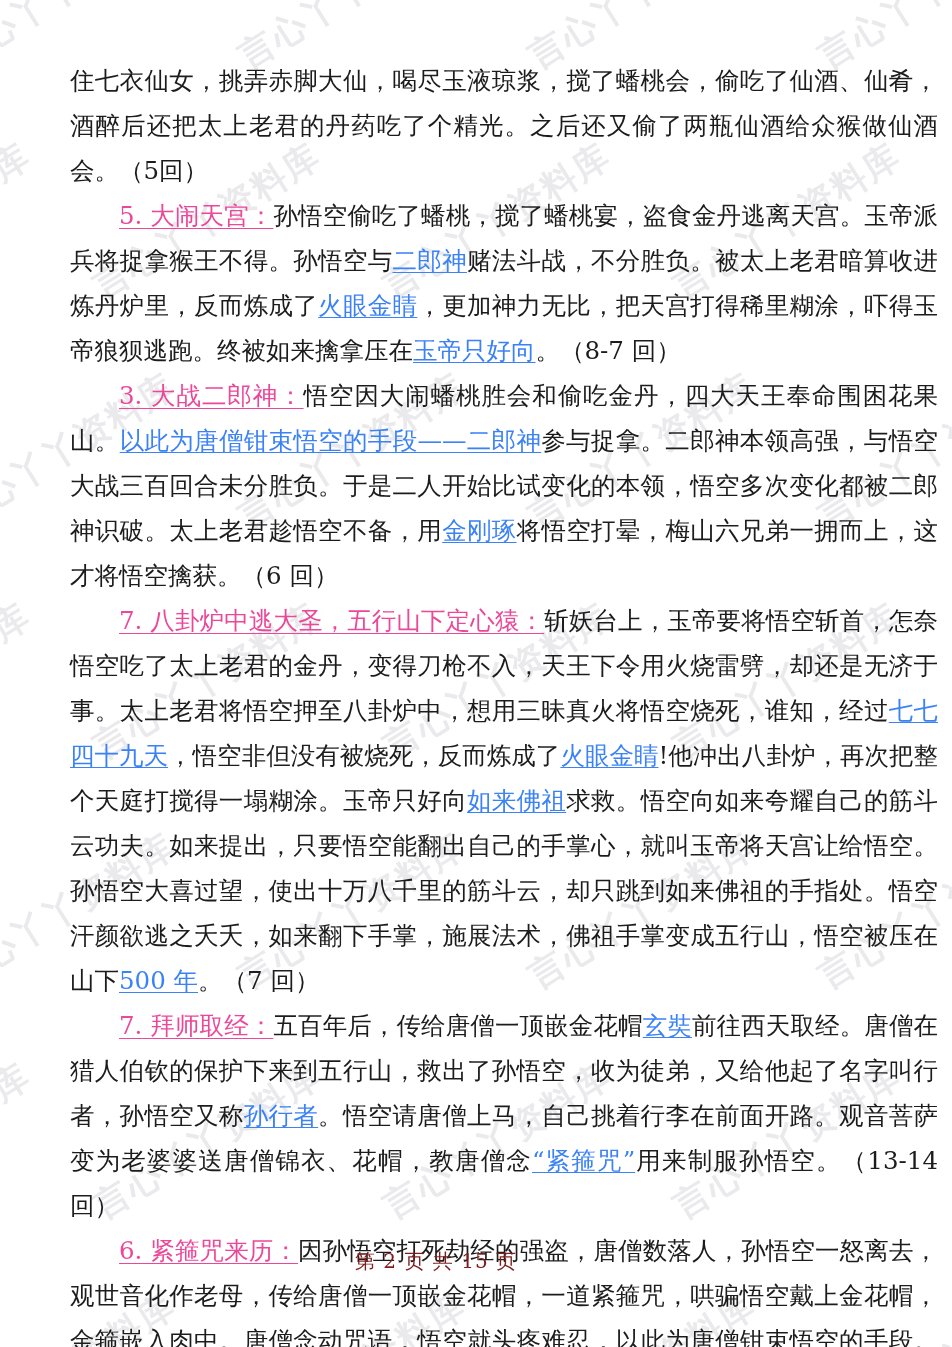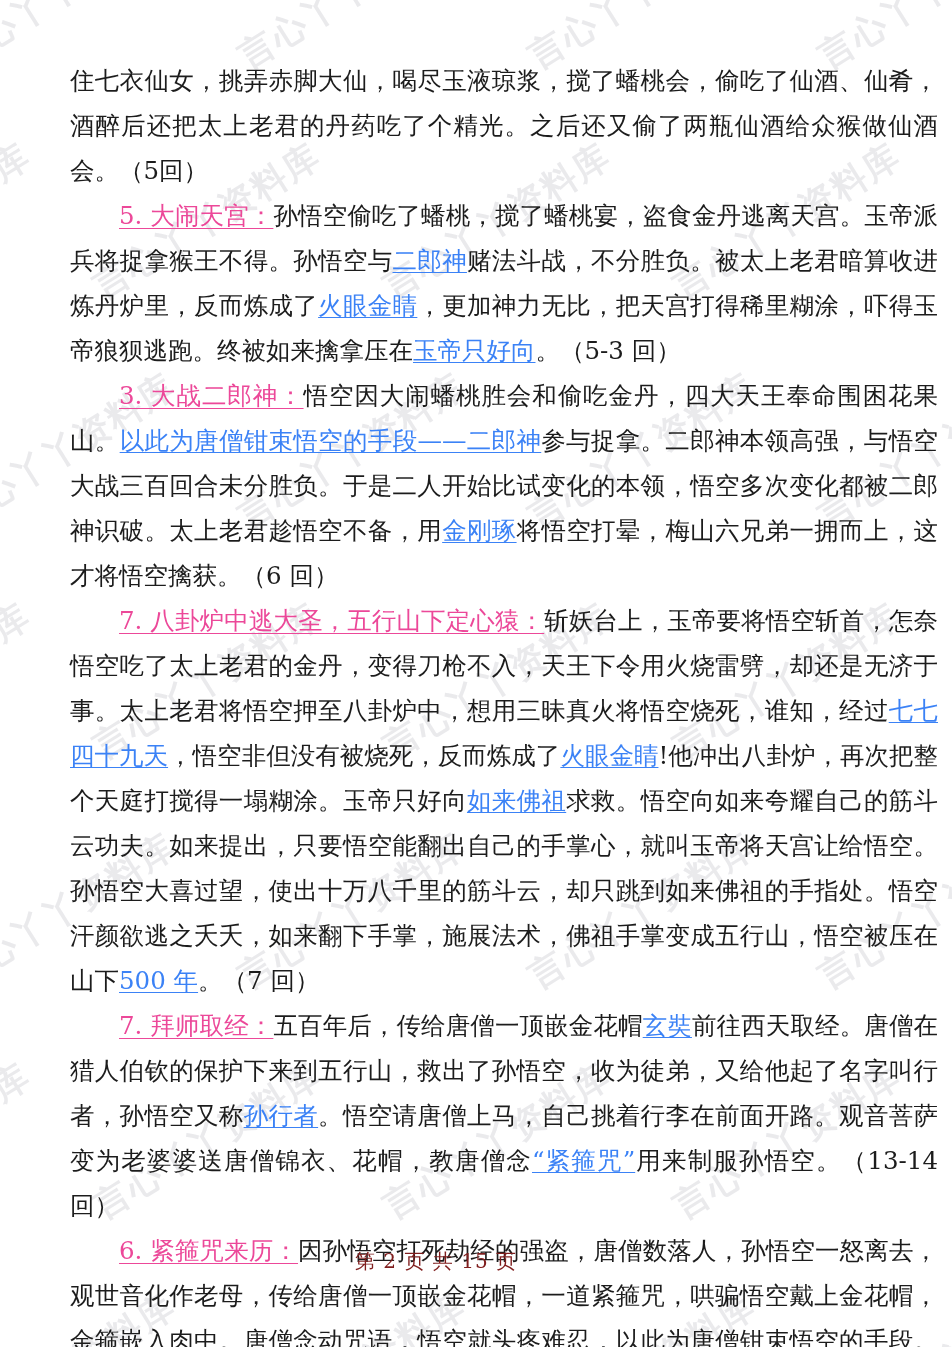--- a/index.html
+++ b/index.html
@@ -121,21 +121,21 @@
     <div class="wm" style="left: -60px; top: 1420px; color: rgb(233, 233, 236);">言心丫丫资料库</div>
     <div class="wm" style="left: 230px; top: 1420px; color: rgb(233, 233, 236);">言心丫丫资料库</div>
     <div class="wm" style="left: 520px; top: 1420px; color: rgb(233, 233, 236);">言心丫丫资料库</div>
     <div class="wm" style="left: 810px; top: 1420px; color: rgb(233, 233, 236);">言心丫丫资料库</div>
   </div>
 
 <div id="page">
 
   <div id="doc-body">
       <p class="para"><span class="plain">住七衣仙女，挑弄赤脚大仙，喝尽玉液琼浆，搅了蟠桃会，偷吃了仙酒、仙肴，酒醉后还把太上老君的丹药吃了个精光。之后还又偷了两瓶仙酒给众猴做仙酒会。（5回）</span></p>
-      <p class="para indent"><span class="sec-head">5. 大闹天宫：</span><span class="plain">孙悟空偷吃了蟠桃，搅了蟠桃宴，盗食金丹逃离天宫。玉帝派兵将捉拿猴王不得。孙悟空与</span><span class="lnk">二郎神</span><span class="plain">赌法斗战，不分胜负。被太上老君暗算收进炼丹炉里，反而炼成了</span><span class="lnk">火眼金睛</span><span class="plain">，更加神力无比，把天宫打得稀里糊涂，吓得玉帝狼狈逃跑。终被如来擒拿压在</span><span class="lnk">玉帝只好向</span><span class="plain">。（5-3 回）</span></p>
+      <p class="para indent"><span class="sec-head">5. 大闹天宫：</span><span class="plain">孙悟空偷吃了蟠桃，搅了蟠桃宴，盗食金丹逃离天宫。玉帝派兵将捉拿猴王不得。孙悟空与</span><span class="lnk">二郎神</span><span class="plain">赌法斗战，不分胜负。被太上老君暗算收进炼丹炉里，反而炼成了</span><span class="lnk">火眼金睛</span><span class="plain">，更加神力无比，把天宫打得稀里糊涂，吓得玉帝狼狈逃跑。终被如来擒拿压在</span><span class="lnk">玉帝只好向</span><span class="plain">。（8-7 回）</span></p>
       <p class="para indent"><span class="sec-head">3. 大战二郎神：</span><span class="plain">悟空因大闹蟠桃胜会和偷吃金丹，四大天王奉命围困花果山。</span><span class="lnk">以此为唐僧钳束悟空的手段——二郎神</span><span class="plain">参与捉拿。二郎神本领高强，与悟空大战三百回合未分胜负。于是二人开始比试变化的本领，悟空多次变化都被二郎神识破。太上老君趁悟空不备，用</span><span class="lnk">金刚琢</span><span class="plain">将悟空打晕，梅山六兄弟一拥而上，这才将悟空擒获。（6 回）</span></p>
       <p class="para indent"><span class="sec-head">7. 八卦炉中逃大圣，五行山下定心猿：</span><span class="plain">斩妖台上，玉帝要将悟空斩首，怎奈悟空吃了太上老君的金丹，变得刀枪不入，天王下令用火烧雷劈，却还是无济于事。太上老君将悟空押至八卦炉中，想用三昧真火将悟空烧死，谁知，经过</span><span class="lnk">七七四十九天</span><span class="plain">，悟空非但没有被烧死，反而炼成了</span><span class="lnk">火眼金睛</span><span class="plain">!他冲出八卦炉，再次把整个天庭打搅得一塌糊涂。玉帝只好向</span><span class="lnk">如来佛祖</span><span class="plain">求救。悟空向如来夸耀自己的筋斗云功夫。如来提出，只要悟空能翻出自己的手掌心，就叫玉帝将天宫让给悟空。孙悟空大喜过望，使出十万八千里的筋斗云，却只跳到如来佛祖的手指处。悟空汗颜欲逃之夭夭，如来翻下手掌，施展法术，佛祖手掌变成五行山，悟空被压在山下</span><span class="lnk">500 年</span><span class="plain">。（7 回）</span></p>
       <p class="para indent"><span class="sec-head">7. 拜师取经：</span><span class="plain">五百年后，传给唐僧一顶嵌金花帽</span><span class="lnk">玄奘</span><span class="plain">前往西天取经。唐僧在猎人伯钦的保护下来到五行山，救出了孙悟空，收为徒弟，又给他起了名字叫行者，孙悟空又称</span><span class="lnk">孙行者</span><span class="plain">。悟空请唐僧上马，自己挑着行李在前面开路。观音菩萨变为老婆婆送唐僧锦衣、花帽，教唐僧念</span><span class="lnk">“紧箍咒”</span><span class="plain">用来制服孙悟空。（13-14 回）</span></p>
       <p class="para indent"><span class="sec-head">6. 紧箍咒来历：</span><span class="plain">因孙悟空打死劫经的强盗，唐僧数落人，孙悟空一怒离去，观世音化作老母，传给唐僧一顶嵌金花帽，一道紧箍咒，哄骗悟空戴上金花帽，金箍嵌入肉中。唐僧念动咒语，悟空就头疼难忍，以此为唐僧钳束悟空的手段。（14 回）</span></p>
     </div>
 
   <div id="footer">第 2 页 共 15 页</div>
 
 </div>
 

